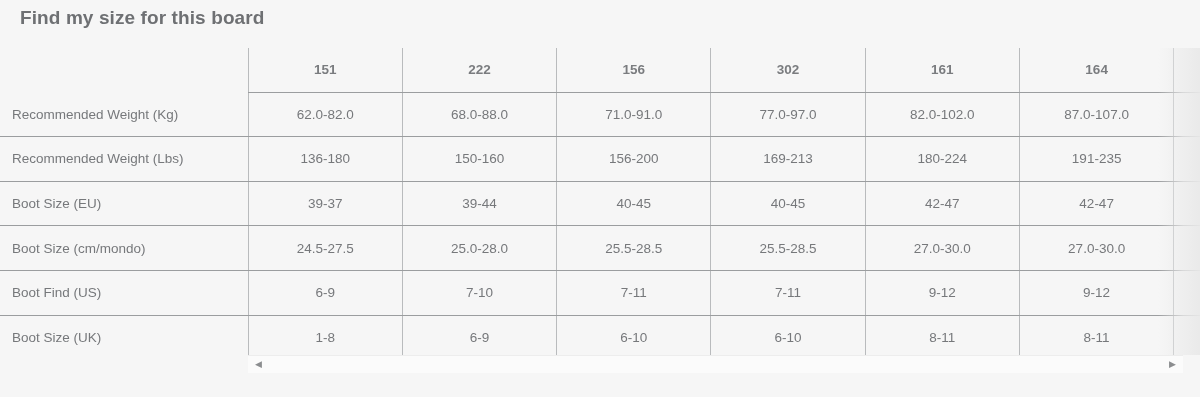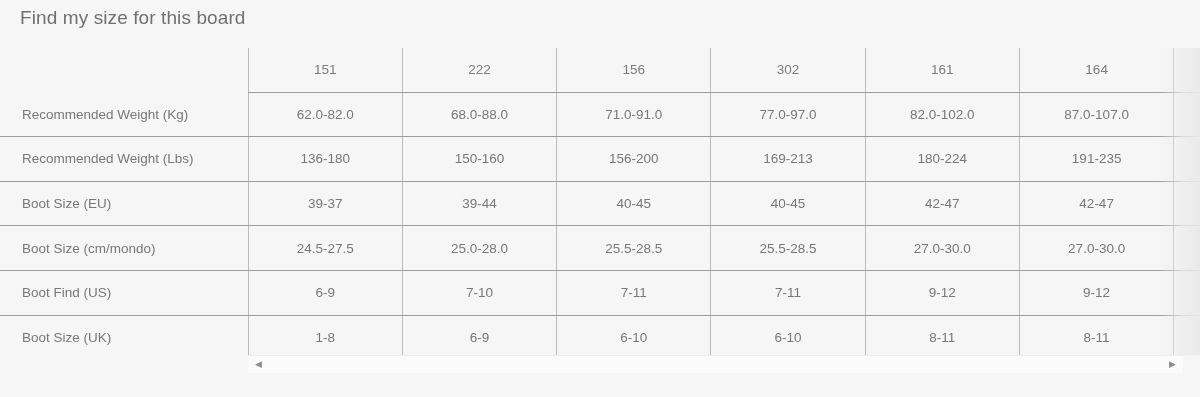--- a/index.html
+++ b/index.html
@@ -19,21 +19,21 @@
     position: relative;
     width: 1200px;
     height: 397px;
   }
 
   .page-title {
     position: absolute;
     left: 20px;
     top: 7px;
     font-size: 19px;
-    font-weight: 400;
+    font-weight: 700;
     color: #6e7073;
     letter-spacing: 0.1px;
     white-space: nowrap;
   }
 
   
   .table-viewport {
     position: absolute;
     left: 0;
     top: 48px;
@@ -64,34 +64,35 @@
   }
 
   
   table.size-table thead th {
     border-bottom: 1px solid #9b9d9f;
     font-size: 13.5px;
     color: #7a7c7f;
   }
   table.size-table thead th.col-head {
     border-left: 1px solid #b9bbbd;
+    font-weight: bold;
   }
   table.size-table thead th.corner {
     border-bottom: none;
     border-left: none;
   }
 
   
   table.size-table tbody td {
     border-bottom: 1px solid #9b9d9f;
     text-align: center;
   }
   table.size-table tbody td.row-label {
     text-align: left;
-    padding-left: 22px;
+    padding-left: 12px;
     color: #76787b;
     border-left: none;
   }
   table.size-table tbody td.data-cell {
     border-left: 1px solid #b9bbbd;
   }
   table.size-table tbody tr:last-child td {
     border-bottom: 5px solid #a16207;
   }
 

